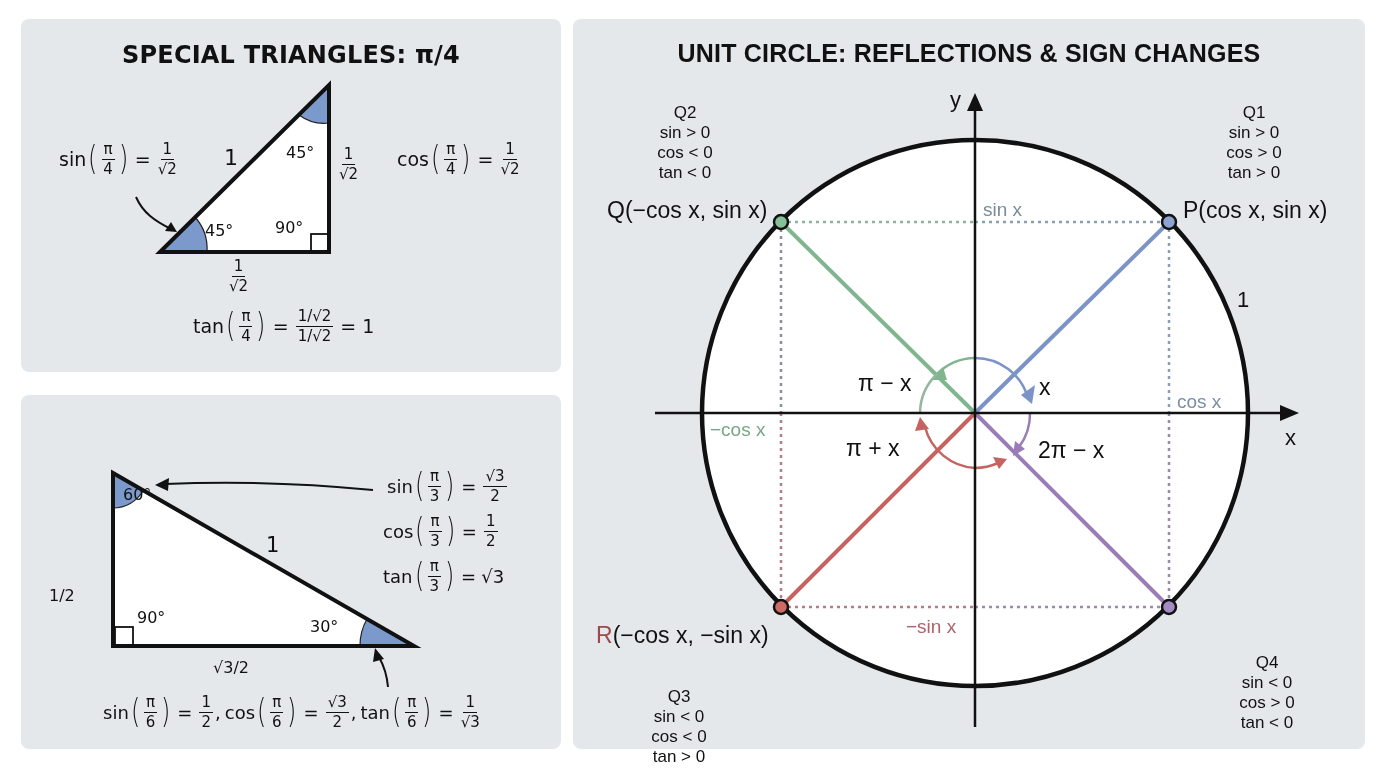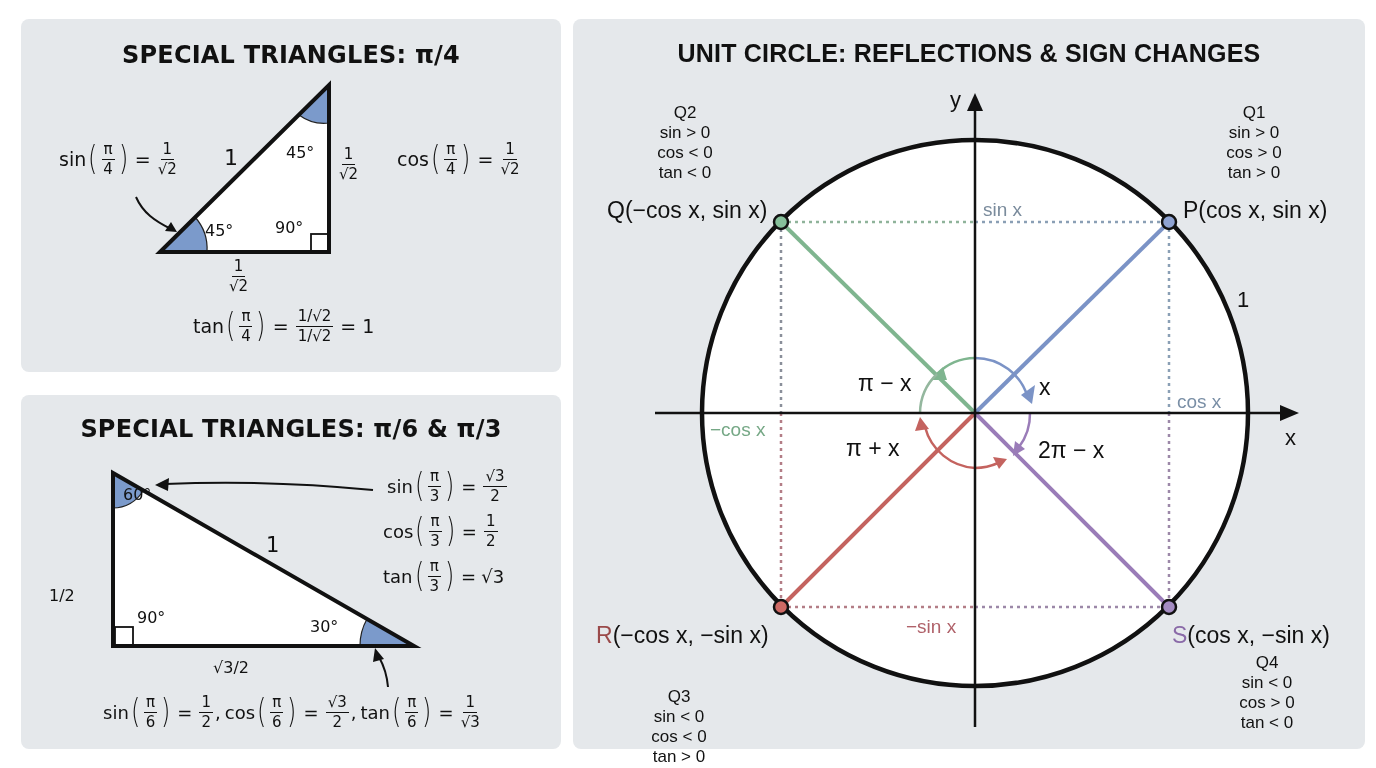--- a/index.html
+++ b/index.html
@@ -105,21 +105,20 @@
       <span class="op">=</span>
       <span class="frac">
         <span class="num">1/√2</span>
         <span class="den">1/√2</span>
       </span>
       <span class="op">= 1</span>
   </div>
 </div>
 
 <div class="panel" id="p2">
-  <div class="title">SPECIAL TRIANGLES: π/6 &amp; π/3</div>
   <svg class="layer" width="530" height="354">
 
     <polygon points="92,78 92,251 393,251" fill="#ffffff"></polygon>
     <path d="M92,78 L92,113 A35,35 0 0 0 122,96 Z" fill="#7b9acb" stroke="#222" stroke-width="1.2"></path>
     <path d="M393,251 L339,251 A54,54 0 0 1 346,224 Z" fill="#7b9acb" stroke="#222" stroke-width="1.2"></path>
     <polygon points="92,78 92,251 393,251" fill="none" stroke="#111" stroke-width="4" stroke-linejoin="miter"></polygon>
     <rect x="94" y="232" width="18" height="18" fill="none" stroke="#111" stroke-width="1.8"></rect>
 
     <path d="M352,95 C280,88 210,86 144,89" fill="none" stroke="#111" stroke-width="2"></path>
     <polygon points="134,90 148,83 147,96" fill="#111"></polygon>
@@ -260,21 +259,20 @@
     <circle cx="596" cy="588" r="7" fill="#a48cc2" stroke="#111" stroke-width="2.5"></circle>
   </svg>
 
   <div class="t axlbl" style="left:377px;top:70px;font-size:22px;">y</div>
   <div class="t axlbl" style="left:712px;top:408px;font-size:22px;">x</div>
   <div class="t axlbl" style="left:664px;top:270px;font-size:22px;">1</div>
 
   <div class="pt" style="left:610px;top:178px;"><span>P</span><span>(cos x, sin x)</span></div>
   <div class="pt" style="left:34px;top:178px;"><span>Q</span><span>(−cos x, sin x)</span></div>
   <div class="pt" style="left:23px;top:603px;"><span style="color:#9a4a4a;">R</span><span>(−cos x, −sin x)</span></div>
-  <div class="pt" style="left:599px;top:603px;"><span style="color:#8a6aa8;">S</span><span>(cos x, −sin x)</span></div>
 
   <div class="t axlbl" style="left:410px;top:181px;color:#7a8b9c;">sin x</div>
   <div class="t axlbl" style="left:604px;top:373px;color:#7a8fa6;">cos x</div>
   <div class="t axlbl" style="left:137px;top:373px;color:#76a886;margin-top:28px;">−cos x</div>
   <div class="t axlbl" style="left:333px;top:598px;color:#b0626a;">−sin x</div>
 
   <div class="t axlbl" style="left:466px;top:357px;font-size:23px;">x</div>
   <div class="t axlbl" style="left:285px;top:353px;font-size:23px;">π − x</div>
   <div class="t axlbl" style="left:273px;top:418px;font-size:23px;">π + x</div>
   <div class="t axlbl" style="left:465px;top:420px;font-size:23px;">2π − x</div>

